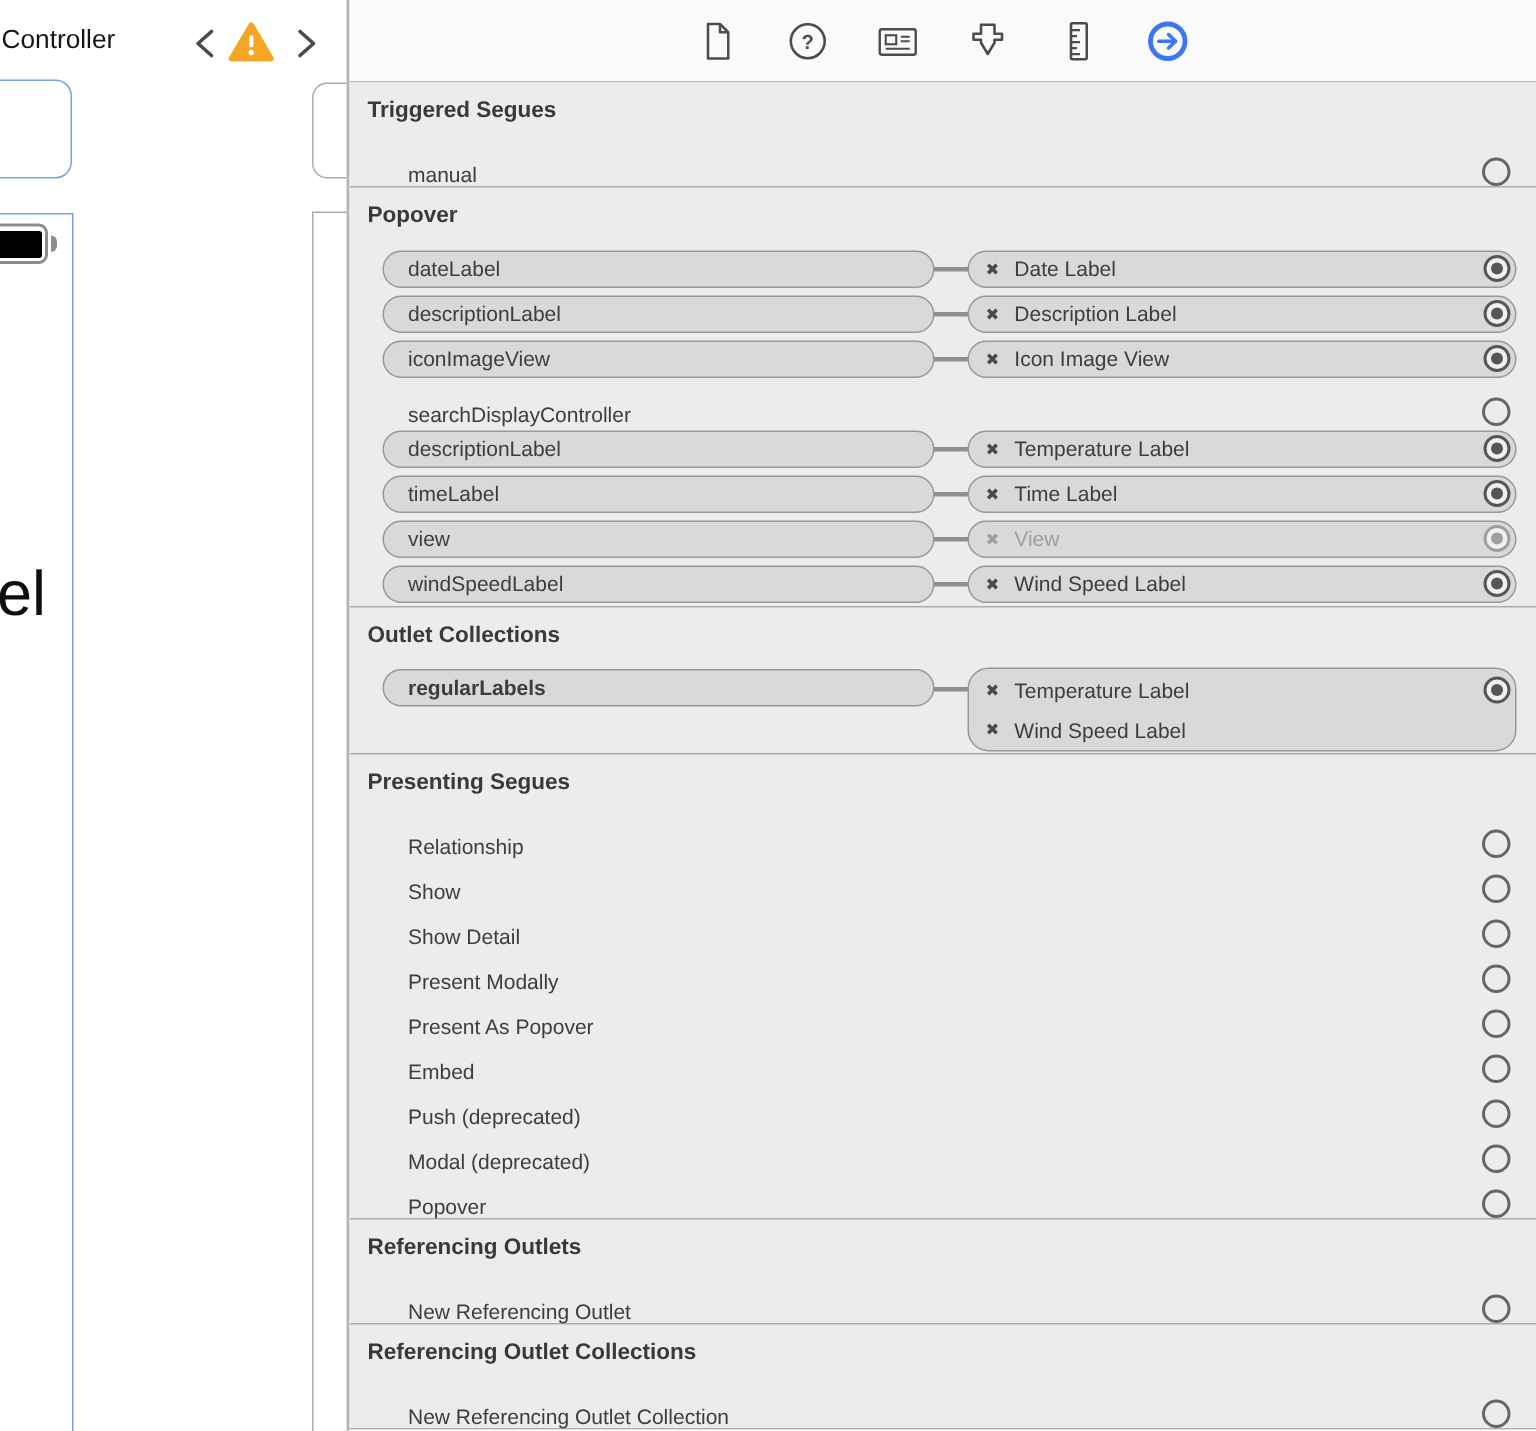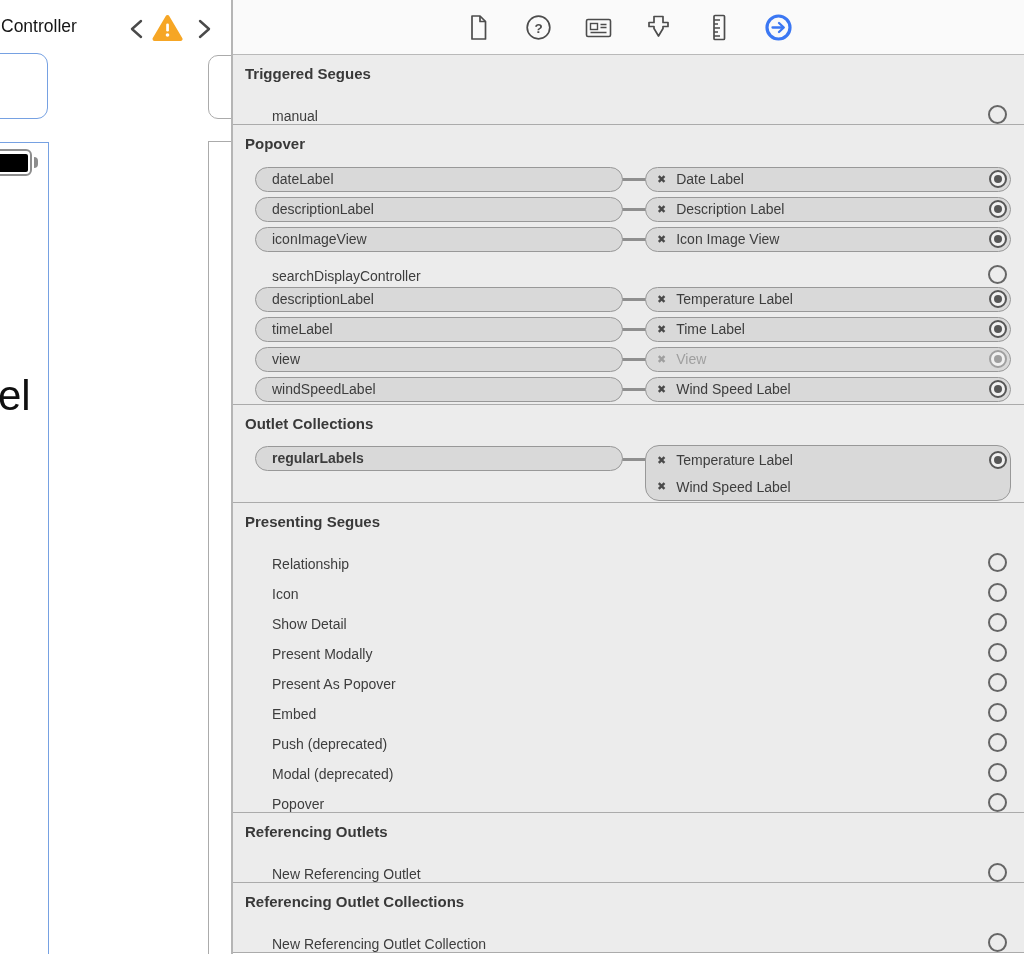--- a/index.html
+++ b/index.html
@@ -276,21 +276,21 @@
         </div>
       </div>
       <div class="section">
         <div class="sec-title">Presenting Segues</div>
         <div class="rows">
           <div class="row plain">
             <span class="plain-label">Relationship</span>
             <span class="well"></span>
           </div>
           <div class="row plain">
-            <span class="plain-label">Icon</span>
+            <span class="plain-label">Show</span>
             <span class="well"></span>
           </div>
           <div class="row plain">
             <span class="plain-label">Show Detail</span>
             <span class="well"></span>
           </div>
           <div class="row plain">
             <span class="plain-label">Present Modally</span>
             <span class="well"></span>
           </div>

